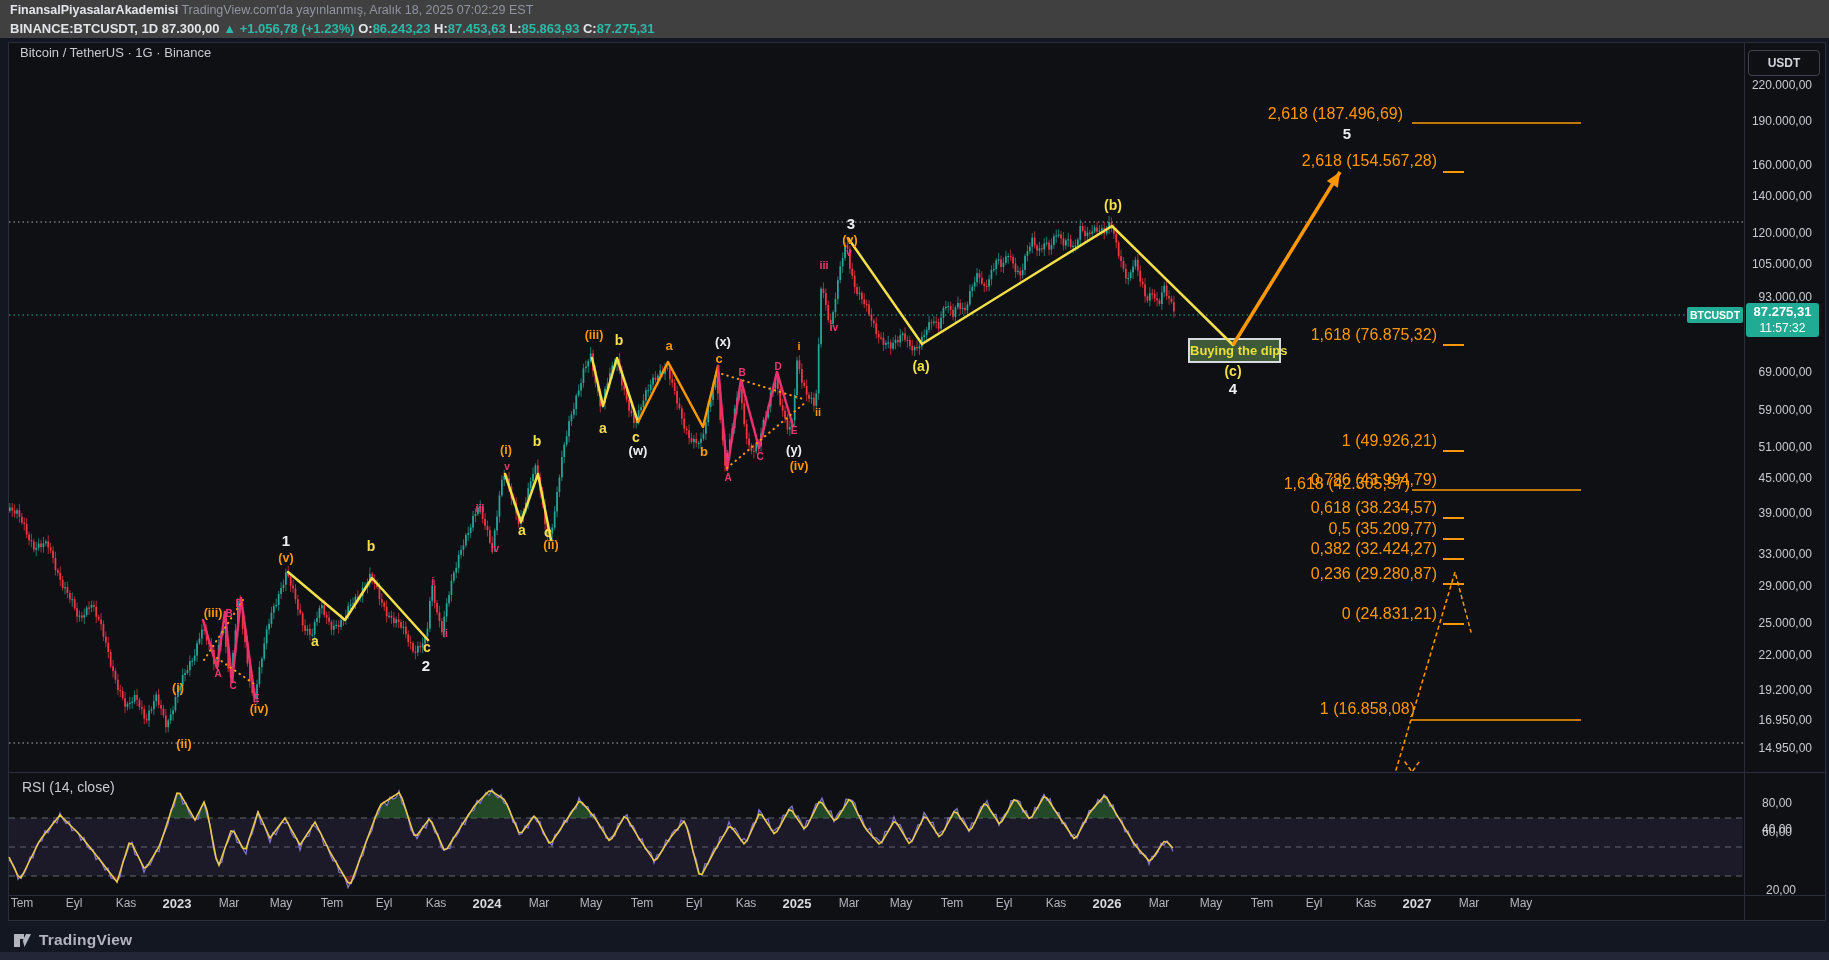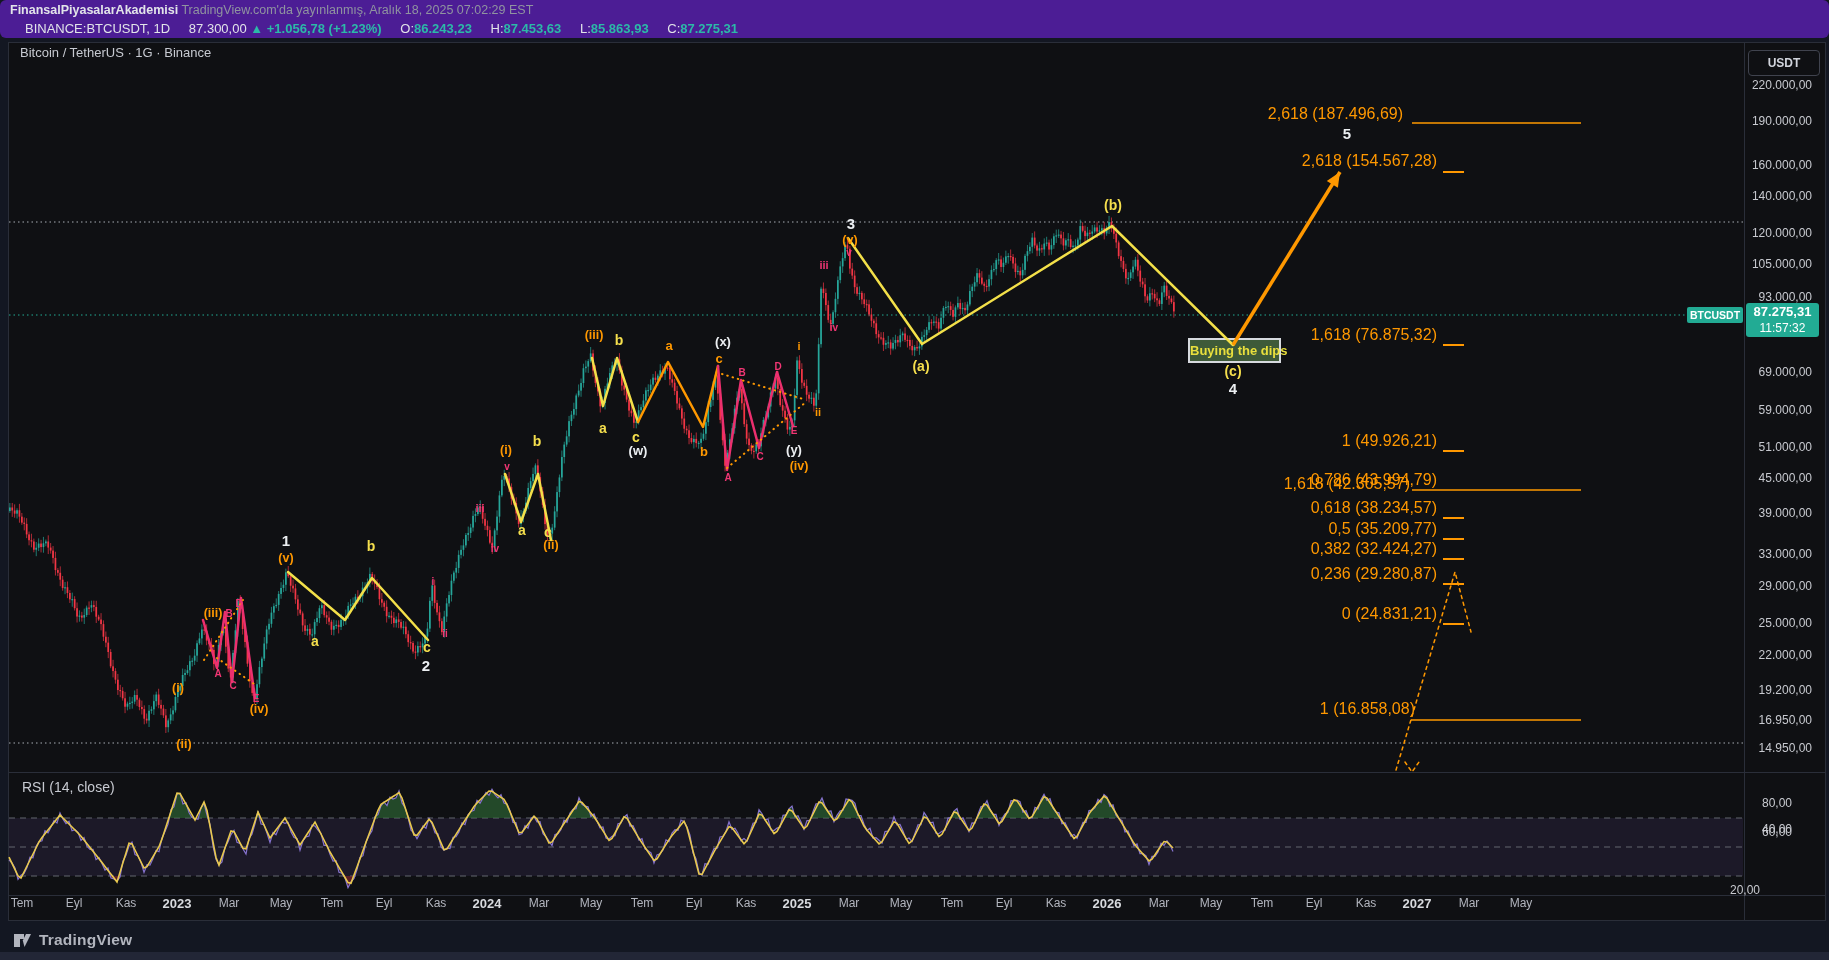--- a/index.html
+++ b/index.html
@@ -1,23 +1,23 @@
 <!DOCTYPE html>
 <html><head>
 <meta charset="utf-8">
 <style>
   html,body{margin:0;padding:0;background:#131722;width:1829px;height:960px;overflow:hidden;
     font-family:"Liberation Sans",sans-serif;}
   
-  .topbar{position:absolute;left:0;top:0;width:1829px;height:38px;background:#4c1d95;z-index:2;border-radius:6px;}
+  .topbar{position:absolute;left:0;top:0;width:1829px;height:38px;background:#404040;z-index:2;}
   .tb-line1{position:absolute;left:10px;top:3px;font-size:12.5px;color:#9094a0;white-space:nowrap;}
   .tb-line1 b{color:#e2e4e9;}
   .tb-line2{position:absolute;left:10px;top:21px;font-size:13px;color:#e2e4e9;white-space:nowrap;font-weight:bold;}
   .tb-line2 .val{color:#2cb9a8;}
-  .tb-line2 .plain{font-weight:normal;margin-left:15px;}
+  .tb-line2 .plain{font-weight:bold;}
   
   .frame{position:absolute;left:8px;top:42px;width:1818px;height:879px;background:#0f1013;
     border:1px solid #2a2e39;box-sizing:border-box;z-index:1;}
   .vsep{position:absolute;left:1744px;top:42px;width:1px;height:879px;background:#2a2e39;z-index:3;}
   .hsep-rsi{position:absolute;left:8px;top:772px;width:1818px;height:1px;background:#2a2e39;z-index:3;}
   .hsep-time{position:absolute;left:8px;top:895px;width:1818px;height:1px;background:#2a2e39;z-index:3;}
   .pane-title{position:absolute;left:20px;top:45px;font-size:13px;color:#c7cad1;z-index:6;white-space:nowrap;}
   .rsi-title{position:absolute;left:22px;top:779px;font-size:14px;color:#c7cad1;z-index:6;white-space:nowrap;}
   .usdt-btn{position:absolute;left:1748px;top:50px;width:70px;height:24px;border:1px solid #40434e;
     border-radius:4px;color:#d1d4dc;font-size:12px;font-weight:bold;text-align:center;line-height:24px;z-index:6;}
@@ -1104,21 +1104,21 @@
     <div class="pax" style="left: 1748px; top: 547px; width: 64px;">33.000,00</div>
     <div class="pax" style="left: 1748px; top: 579px; width: 64px;">29.000,00</div>
     <div class="pax" style="left: 1748px; top: 616px; width: 64px;">25.000,00</div>
     <div class="pax" style="left: 1748px; top: 648px; width: 64px;">22.000,00</div>
     <div class="pax" style="left: 1748px; top: 683px; width: 64px;">19.200,00</div>
     <div class="pax" style="left: 1748px; top: 713px; width: 64px;">16.950,00</div>
     <div class="pax" style="left: 1748px; top: 741px; width: 64px;">14.950,00</div>
     <div class="pax" style="left: 1748px; top: 796px; width: 44px;">80,00</div>
     <div class="pax" style="left: 1748px; top: 825px; width: 44px;">60,00</div>
     <div class="pax" style="left: 1748px; top: 822px; width: 44px;">40,00</div>
-    <div class="pax" style="left: 1716px; top: 883px; width: 44px; text-align: right;">20,00</div>
+    <div class="pax" style="left: 1752px; top: 883px; width: 44px; text-align: right;">20,00</div>
     <div class="tax" style="left: 22px; top: 903px;">Tem</div>
     <div class="tax" style="left: 74px; top: 903px;">Eyl</div>
     <div class="tax" style="left: 126px; top: 903px;">Kas</div>
     <div class="taxy" style="left: 177px; top: 903px;">2023</div>
     <div class="tax" style="left: 229px; top: 903px;">Mar</div>
     <div class="tax" style="left: 281px; top: 903px;">May</div>
     <div class="tax" style="left: 332px; top: 903px;">Tem</div>
     <div class="tax" style="left: 384px; top: 903px;">Eyl</div>
     <div class="tax" style="left: 436px; top: 903px;">Kas</div>
     <div class="taxy" style="left: 487px; top: 903px;">2024</div>

